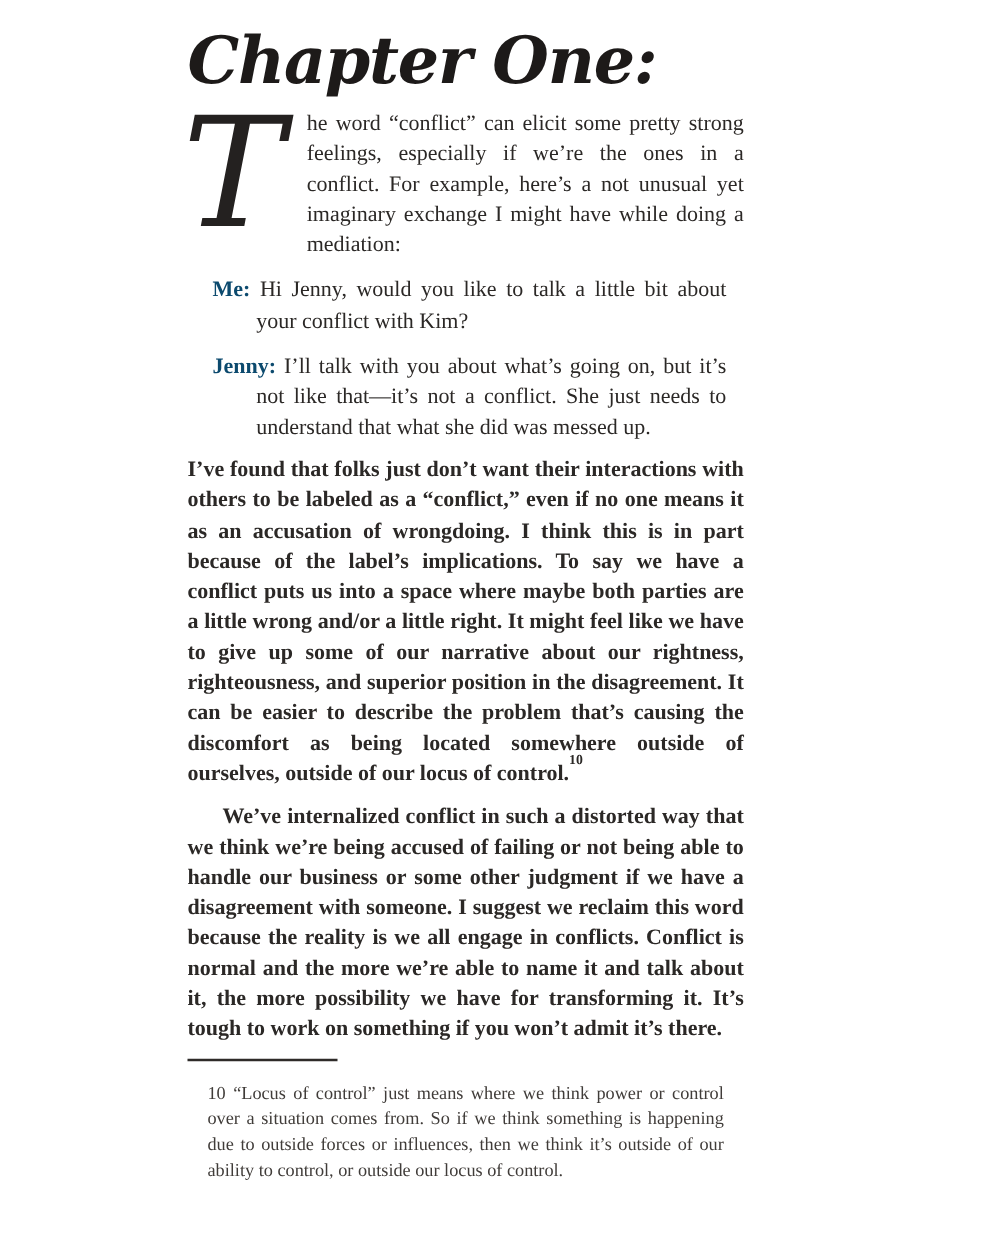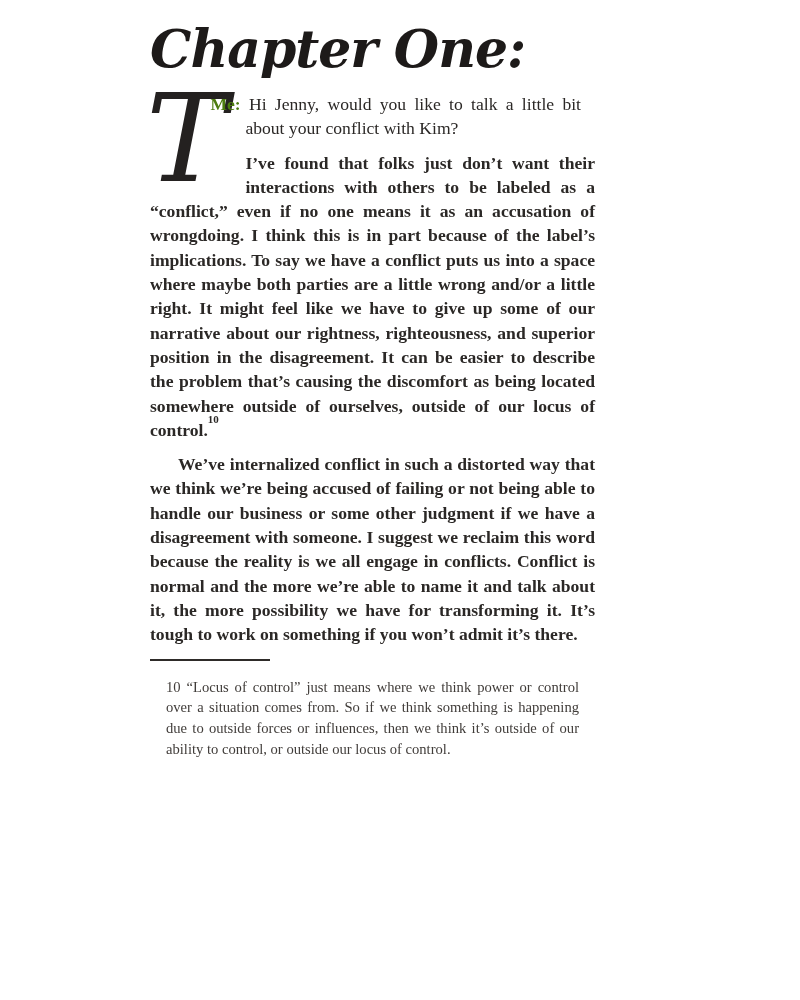--- a/index.html
+++ b/index.html
@@ -66,21 +66,21 @@
     color: #242120;
   }
   .dialogue-line {
     margin: 12px 14px 0 55px;
     text-indent: -35px;
     font-size: 17.6px;
     line-height: 24.3px;
   }
   .dialogue-line strong {
     font-weight: 700;
-    color: #4d7c0f;
+    color: #0c4a6e;
   }
   .body-para {
     margin: 10px 0 0 0;
     font-size: 17.6px;
     line-height: 24.3px;
     font-weight: bold;
   }
   .body-para.first-line-indent {
     text-indent: 28px;
   }
@@ -110,26 +110,27 @@
 </head>
 <body>
 
 <div class="page">
 
   <header>
     <div class="script-title">Chapter One:</div>
   </header>
 
   <section class="intro">
-    <span class="dropcap">T</span>
+    <span class="dropcap">T</span><span>he word “conflict” can elicit some pretty strong feelings, especially if we’re the ones in a conflict. For example, here’s a not unusual yet imaginary exchange I might have while doing a mediation:</span>
   </section>
 
   <section>
     <p class="dialogue-line"><strong>Me:</strong><span> Hi Jenny, would you like to talk a little bit about your conflict with Kim?</span></p>
 
+    <p class="dialogue-line"><strong>Jenny:</strong><span> I’ll talk with you about what’s going on, but it’s not like that—it’s not a conflict. She just needs to understand that what she did was messed up.</span></p>
 
   </section>
 
   <p class="body-para"><span>I’ve found that folks just don’t want their interactions with others to be labeled as a “conflict,” even if no one means it as an accusation of wrongdoing. I think this is in part because of the label’s implications. To say we have a conflict puts us into a space where maybe both parties are a little wrong and/or a little right. It might feel like we have to give up some of our narrative about our rightness, righteousness, and superior position in the disagreement. It can be easier to describe the problem that’s causing the discomfort as being located somewhere outside of ourselves, outside of our locus of control.</span><sup class="footnote-ref">10</sup></p>
 
   <p class="body-para first-line-indent">We’ve internalized conflict in such a distorted way that we think we’re being accused of failing or not being able to handle our business or some other judgment if we have a disagreement with someone. I suggest we reclaim this word because the reality is we all engage in conflicts. Conflict is normal and the more we’re able to name it and talk about it, the more possibility we have for transforming it. It’s tough to work on something if you won’t admit it’s there.</p>
 
   <footer class="footnote">
     <div class="footnote-rule"></div>
     <p class="footnote-text"><span>10</span> <span>“Locus of control” just means where we think power or control over a situation comes from. So if we think something is happening due to outside forces or influences, then we think it’s outside of our ability to control, or outside our locus of control.</span></p>

